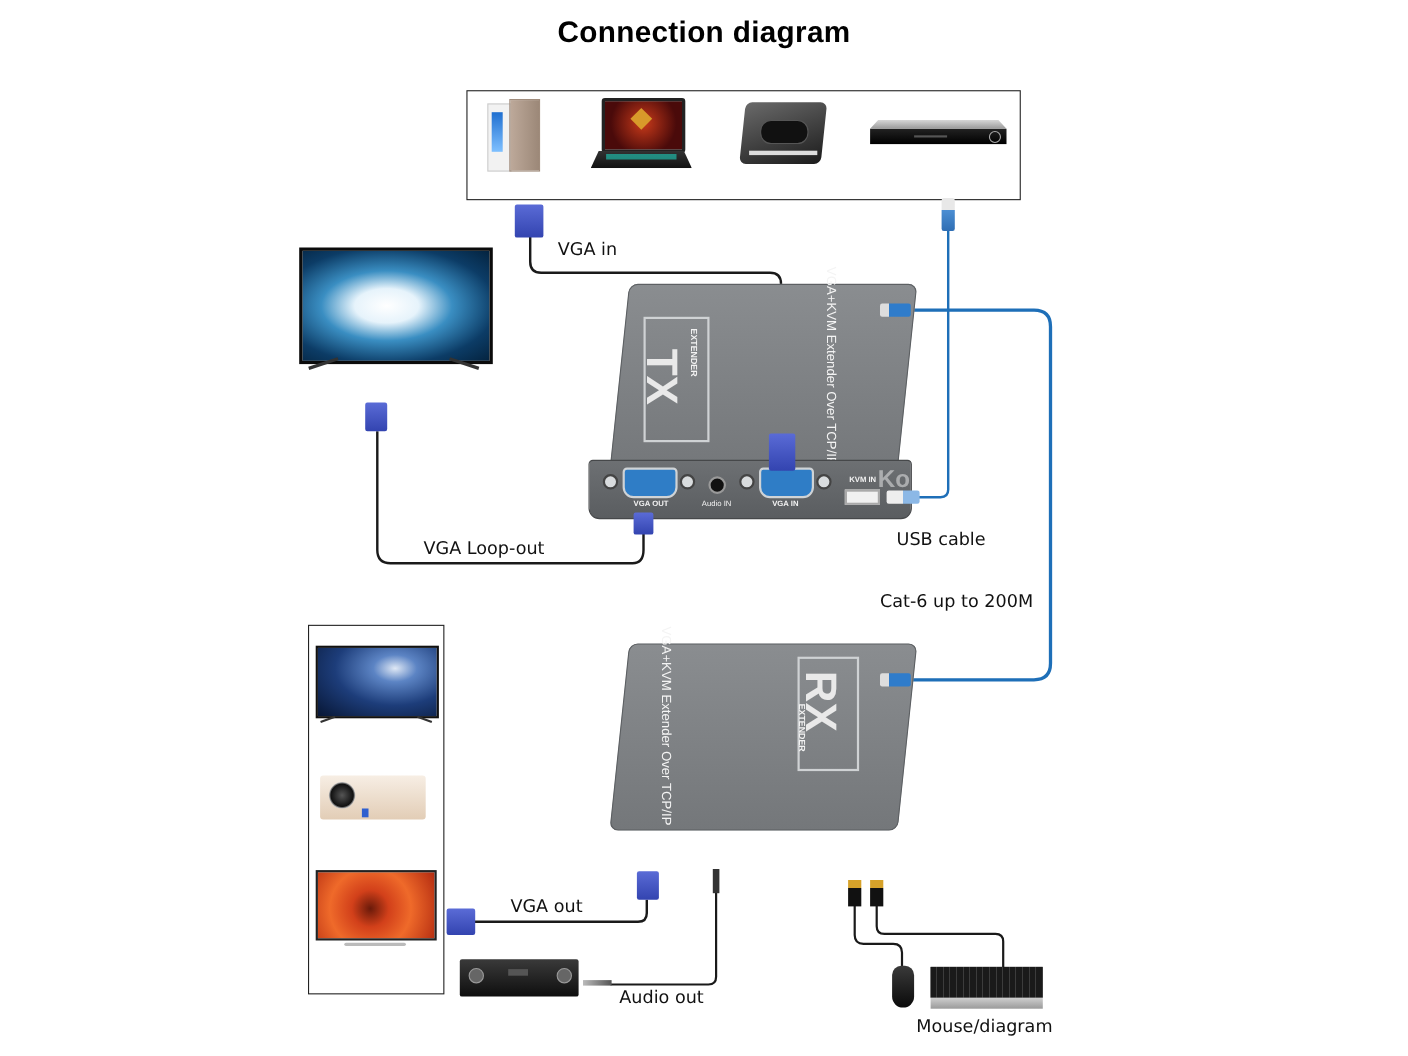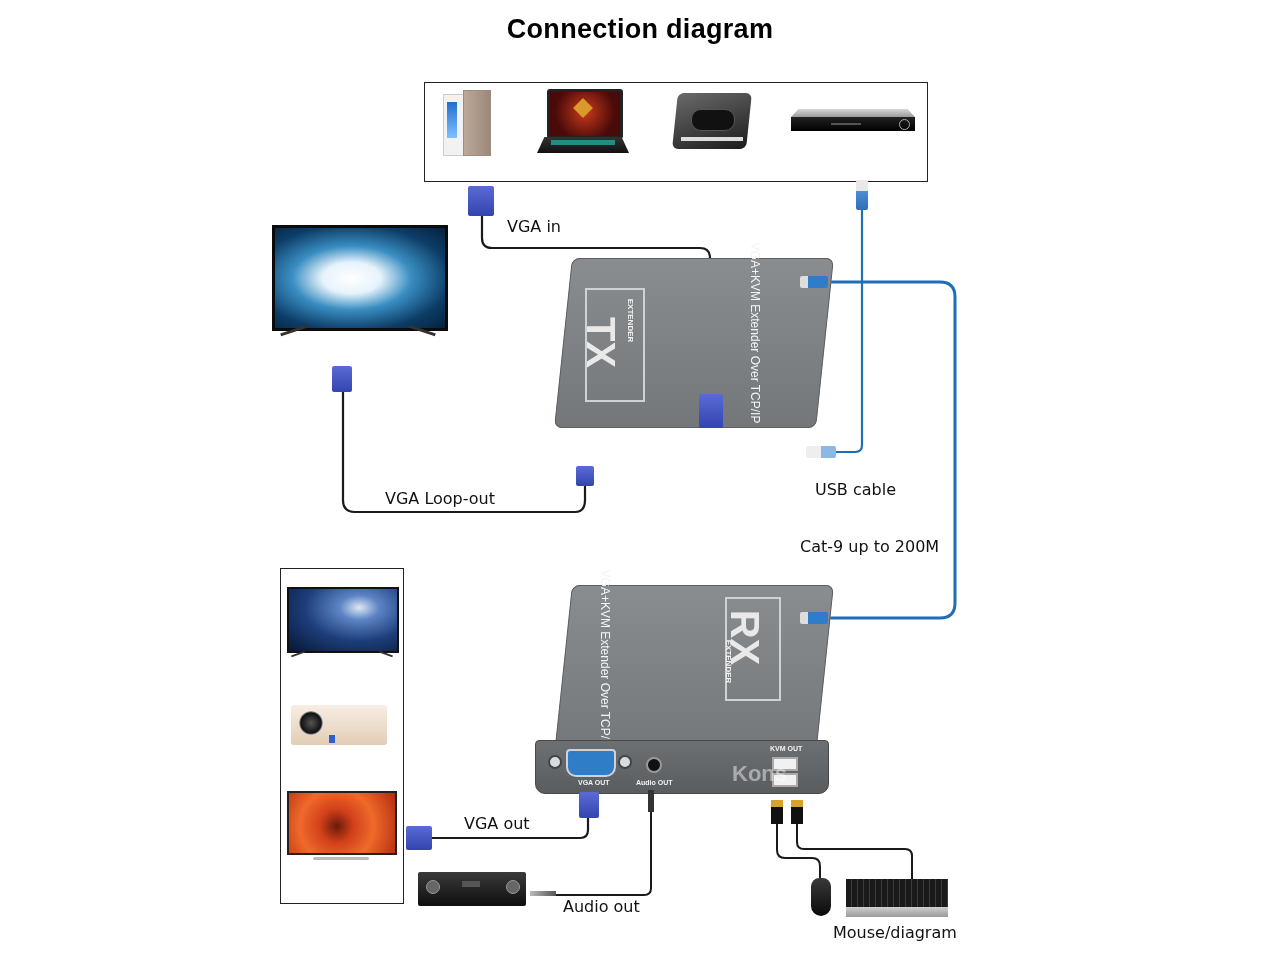--- a/index.html
+++ b/index.html
@@ -88,51 +88,54 @@
 <div class="abs vgaplug" style="left:332px;top:366px;width:20px;height:26px;"></div>
 
 <div class="abs label" style="left:385px;top:489px;">VGA Loop-out</div>
 
 <div class="abs" style="left:535px;top:258px;width:292px;height:212px;">
   <div class="abs device" style="left:28px;top:0;width:262px;height:170px;transform:skewX(-6deg);"></div>
   <div class="abs" style="left:50px;top:30px;width:56px;height:110px;border:2px solid #cfd2d4;"></div>
   <div class="abs brand" style="left:40px;top:62px;transform:rotate(90deg);">TX</div>
   <div class="abs portlbl" style="left:74px;top:58px;transform:rotate(90deg);font-size:8px;">EXTENDER</div>
   <div class="abs devtext" style="left:130px;top:68px;transform:rotate(90deg);transform-origin:center;">VGA+KVM Extender Over TCP/IP</div>
+  <div class="abs front" style="left:0;top:160px;width:292px;height:52px;">
+    <div class="abs screw" style="left:12px;top:12px;"></div>
+    <div class="abs vga" style="left:30px;top:6px;width:46px;height:24px;"></div>
+    <div class="abs screw" style="left:82px;top:12px;"></div>
+    <div class="abs portlbl" style="left:40px;top:36px;">VGA OUT</div>
+    <div class="abs jack" style="left:108px;top:14px;"></div>
+    <div class="abs portlbl" style="left:102px;top:36px;font-weight:normal;">Audio IN</div>
+    <div class="abs screw" style="left:136px;top:12px;"></div>
+    <div class="abs vga" style="left:154px;top:6px;width:46px;height:24px;"></div>
+    <div class="abs screw" style="left:206px;top:12px;"></div>
+    <div class="abs portlbl" style="left:166px;top:36px;">VGA IN</div>
+    <div class="abs portlbl" style="left:236px;top:14px;">KVM IN</div>
+    <div class="abs usbport" style="left:232px;top:26px;width:28px;height:10px;"></div>
+    <div class="abs wm" style="left:262px;top:4px;">Ko</div>
+  </div>
 </div>
 
 <div class="abs vgaplug" style="left:699px;top:394px;width:24px;height:34px;"></div>
 
 <div class="abs vgaplug" style="left:576px;top:466px;width:18px;height:20px;"></div>
 
 <div class="abs" style="left:800px;top:276px;width:28px;height:12px;background:linear-gradient(90deg,#ddd 0,#ddd 30%,#2f7ccb 30%);border-radius:2px;"></div>
 
 <div class="abs" style="left:806px;top:446px;width:30px;height:12px;background:linear-gradient(90deg,#eee 0,#eee 50%,#8cb8e6 50%);border-radius:2px;"></div>
 
 <div class="abs label" style="left:815px;top:480px;">USB cable</div>
-<div class="abs label" style="left:800px;top:537px;">Cat-9 up to 200M</div>
+<div class="abs label" style="left:800px;top:537px;">Cat-6 up to 200M</div>
 
 <div class="abs" style="left:535px;top:585px;width:292px;height:212px;">
   <div class="abs device" style="left:28px;top:0;width:262px;height:170px;transform:skewX(-6deg);"></div>
   <div class="abs devtext" style="left:-20px;top:68px;transform:rotate(90deg);">VGA+KVM Extender Over TCP/IP</div>
   <div class="abs" style="left:190px;top:12px;width:52px;height:100px;border:2px solid #cfd2d4;"></div>
   <div class="abs brand" style="left:182px;top:30px;transform:rotate(90deg);">RX</div>
   <div class="abs portlbl" style="left:172px;top:72px;transform:rotate(90deg);font-size:8px;">EXTENDER</div>
-  <div class="abs front" style="left:0;top:155px;width:292px;height:52px;">
-    <div class="abs screw" style="left:12px;top:14px;"></div>
-    <div class="abs vga" style="left:30px;top:8px;width:46px;height:24px;"></div>
-    <div class="abs screw" style="left:82px;top:14px;"></div>
-    <div class="abs portlbl" style="left:42px;top:38px;">VGA OUT</div>
-    <div class="abs jack" style="left:110px;top:16px;"></div>
-    <div class="abs portlbl" style="left:100px;top:38px;">Audio OUT</div>
-    <div class="abs portlbl" style="left:234px;top:4px;">KVM OUT</div>
-    <div class="abs usbport" style="left:236px;top:16px;width:22px;height:10px;"></div>
-    <div class="abs usbport" style="left:236px;top:32px;width:22px;height:10px;"></div>
-    <div class="abs wm" style="left:196px;top:20px;">Kons</div>
-  </div>
 </div>
 
 <div class="abs" style="left:800px;top:612px;width:28px;height:12px;background:linear-gradient(90deg,#ddd 0,#ddd 30%,#2f7ccb 30%);border-radius:2px;"></div>
 
 <div class="abs vgaplug" style="left:579px;top:792px;width:20px;height:26px;"></div>
 
 <div class="abs" style="left:648px;top:790px;width:6px;height:22px;background:#333;"></div>
 
 <div class="abs" style="left:771px;top:800px;width:12px;height:24px;background:linear-gradient(180deg,#d6a22a 0,#d6a22a 30%,#111 30%);"></div>
 <div class="abs" style="left:791px;top:800px;width:12px;height:24px;background:linear-gradient(180deg,#d6a22a 0,#d6a22a 30%,#111 30%);"></div>

